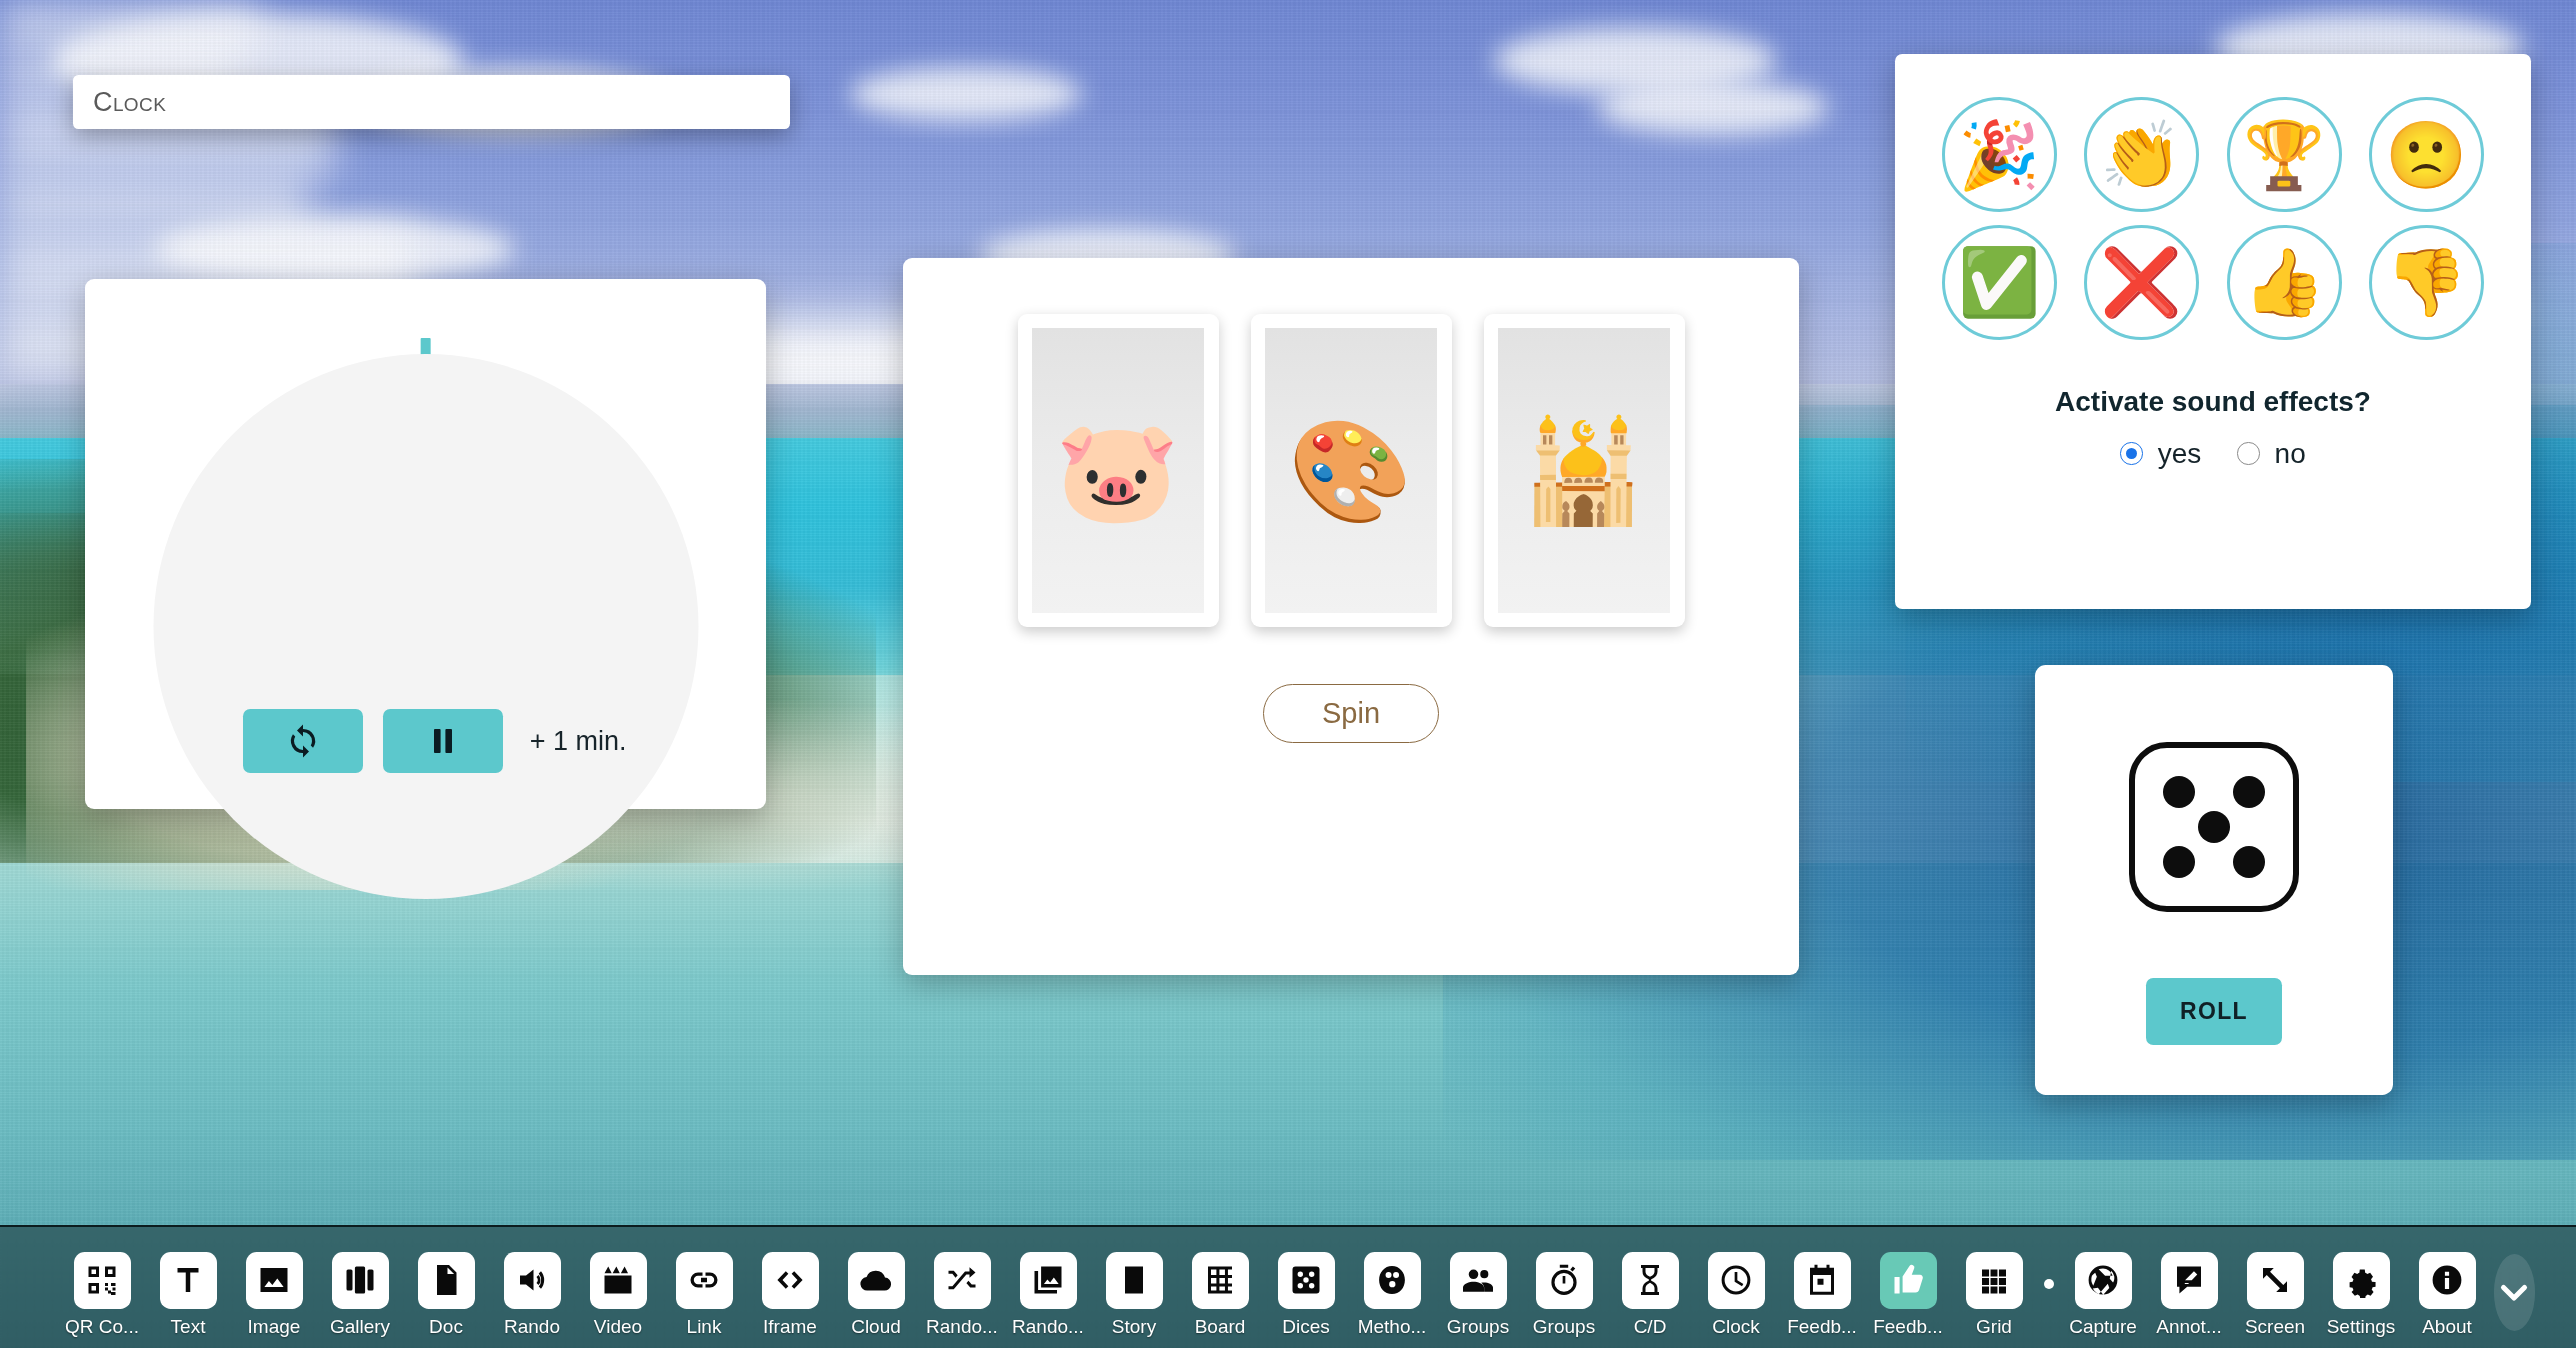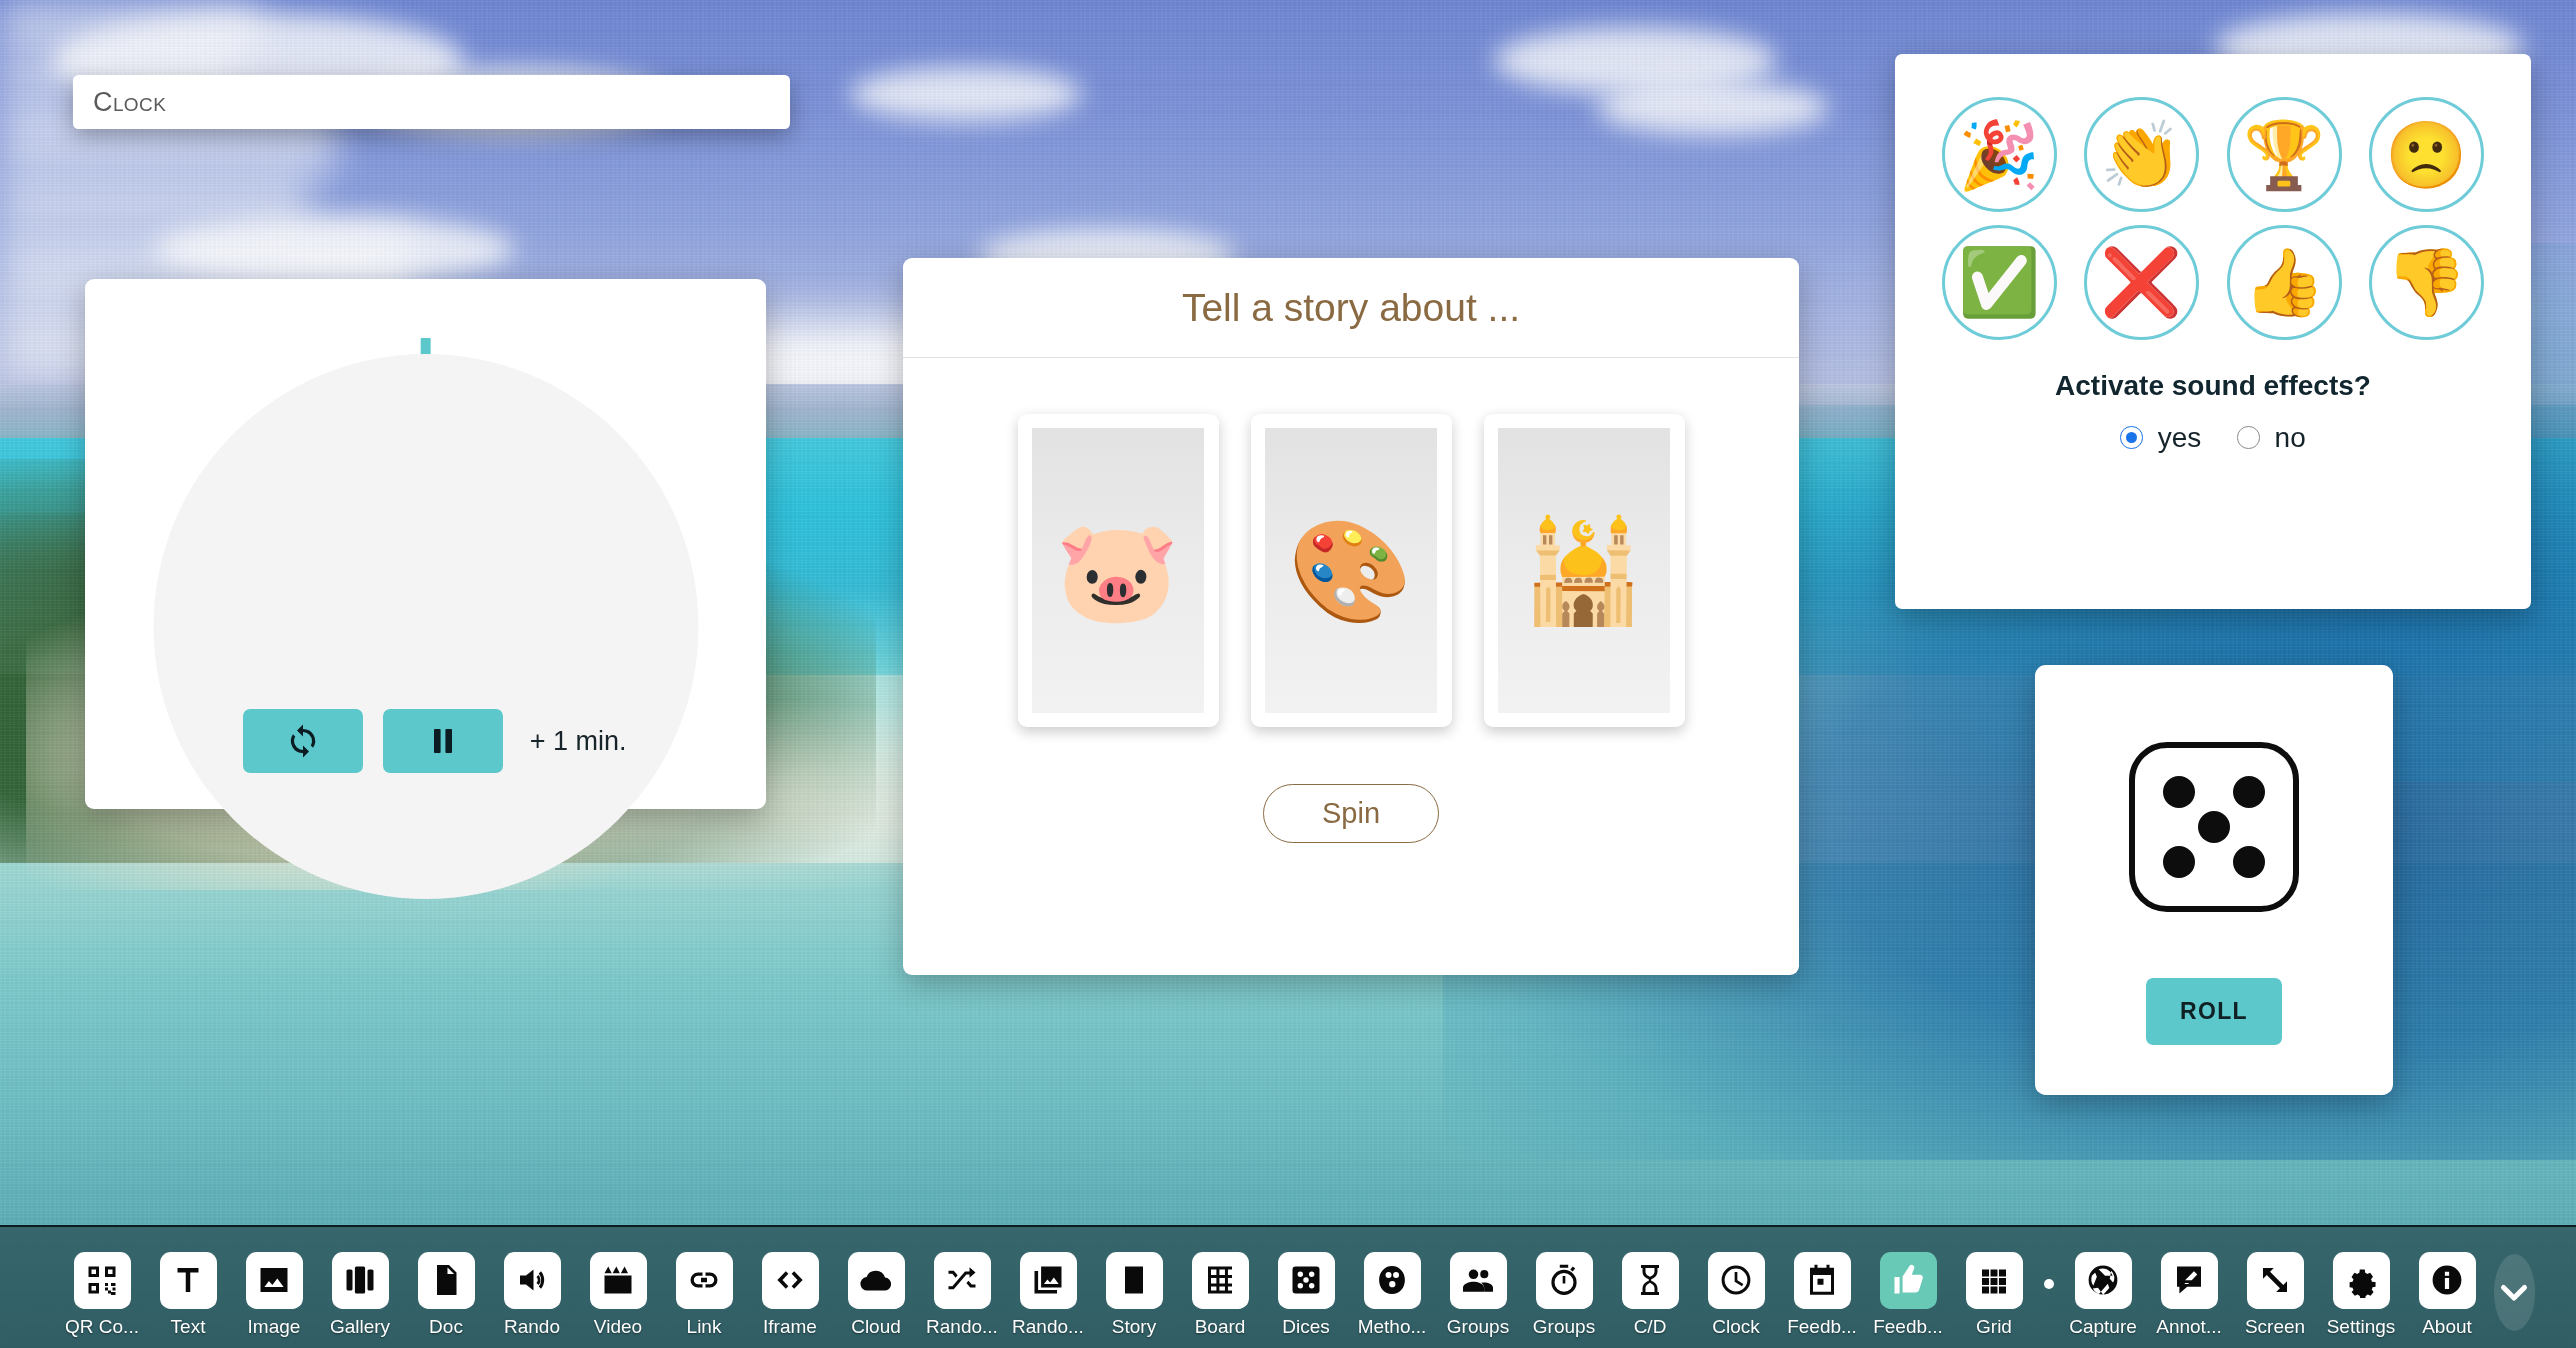--- a/index.html
+++ b/index.html
@@ -175,21 +175,21 @@
   }
   .fb-btn {
     width: 115px; height: 115px; border-radius:50%;
     border: 3.6px solid #6ecbd8;
     background:#fff;
     display:flex; align-items:center; justify-content:center;
     font-size: 66px; line-height:1; cursor:pointer;
     justify-self:center;
   }
   .fb-q {
-    text-align:center; margin-top: 30px;
+    text-align:center; margin-top: 46px;
     font-size: 28px; font-weight:700; color:#11262e;
   }
   .fb-radios {
     display:flex; align-items:center; justify-content:center;
     gap: 36px; margin-top: 20px;
   }
   .fb-radio { display:flex; align-items:center; gap:15px; cursor:pointer; }
   .radio-dot {
     width:22.4px; height:22.4px; border-radius:50%;
     border:1.8px solid #8b8b8b; background:#fff;
@@ -313,23 +313,20 @@
         <svg viewBox="0 0 24 24">
           <rect x="6" y="4" width="4.4" height="16" rx="0.6"></rect>
             <rect x="13.6" y="4" width="4.4" height="16" rx="0.6"></rect>
         </svg>
       </button>
       <span class="plusmin">+ 1 min.</span>
     </div>
   </div>
 
   <div class="card" id="story-card">
-    <div class="story-head">
-      <div class="story-title">Tell a story about ...</div>
-    </div>
     <div class="story-cards" id="story-cards">
         <div class="story-card">
           <div class="inner">🐷</div>
         </div>
         <div class="story-card">
           <div class="inner">🎨</div>
         </div>
         <div class="story-card">
           <div class="inner">🕌</div>
         </div>

